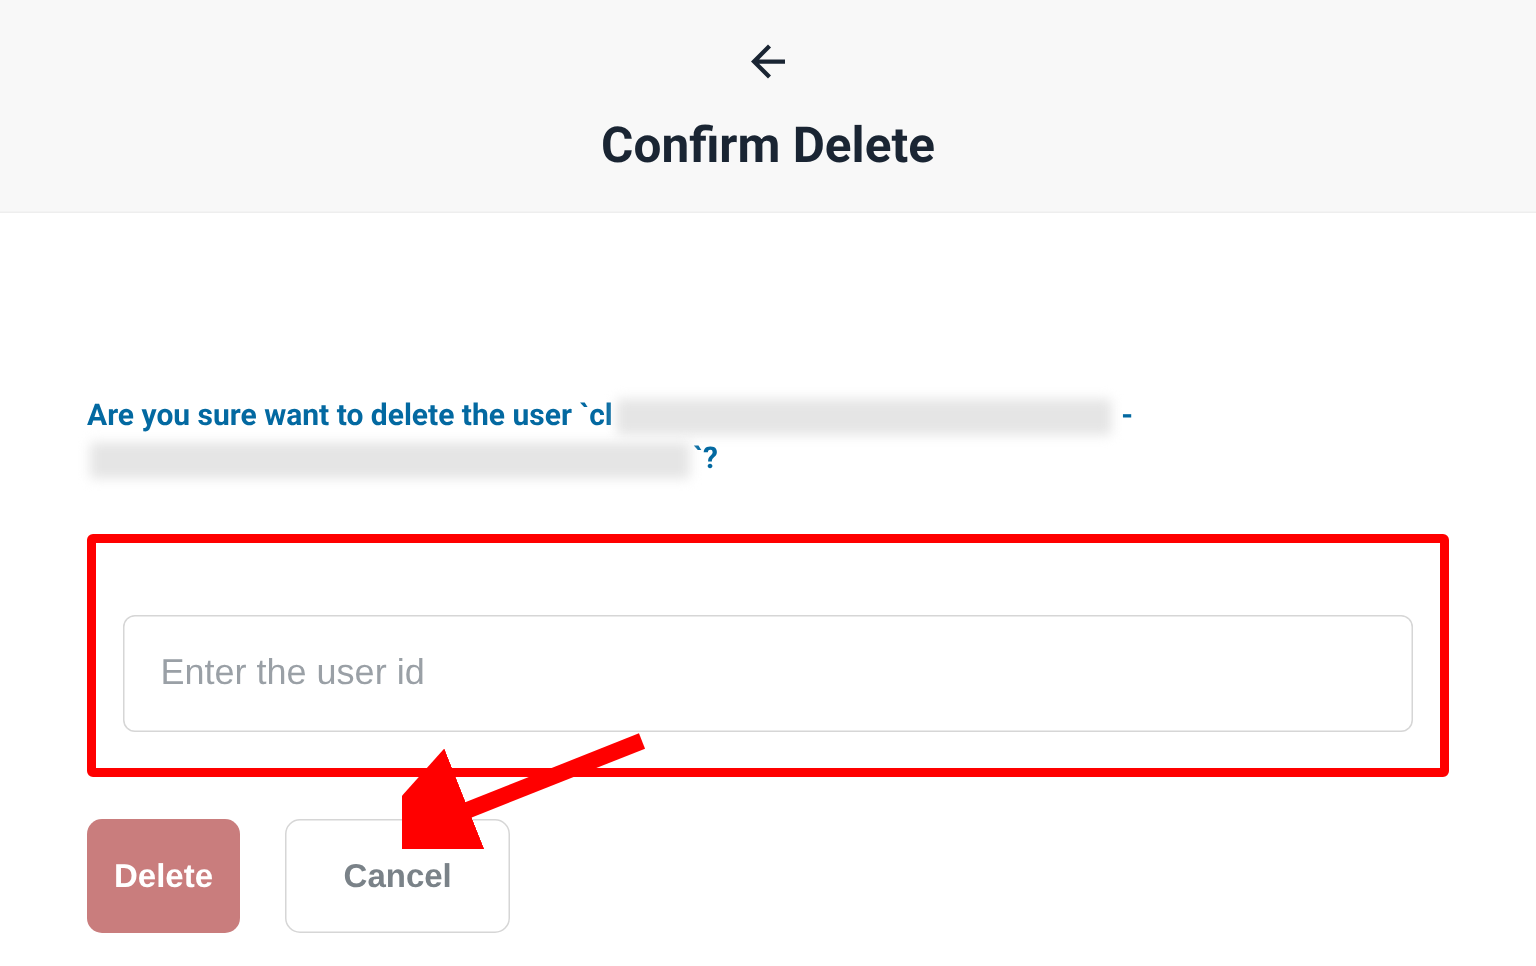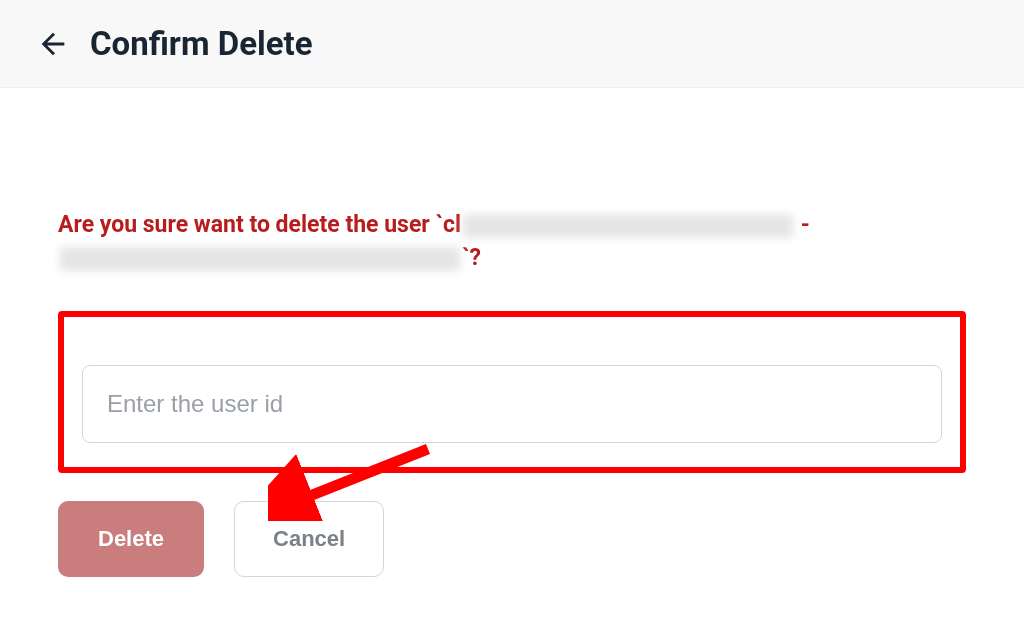--- a/index.html
+++ b/index.html
@@ -10,20 +10,21 @@
       height: 644px;
       overflow: hidden;
     }
     .header {
       background: #f8f8f8;
       border-bottom: 1px solid #eeeeee;
       padding: 24px 36px;
       display: flex;
       align-items: center;
       gap: 20px;
+      flex-direction: column;
     }
     .back-icon {
       display: inline-flex;
       align-items: center;
       justify-content: center;
       cursor: pointer;
     }
     .back-icon svg {
       width: 34px;
       height: 34px;
@@ -31,23 +32,23 @@
     }
     .page-title {
       font-size: 33px;
       font-weight: 700;
       color: #1a2533;
     }
     .main {
       padding: 120px 58px 0;
     }
     .prompt-text {
-      font-size: 23px;
+      font-size: 20px;
       font-weight: 700;
-      color: #b91c1c;
+      color: #0369a1;
       line-height: 1.45;
     }
     .redacted {
       display: inline-block;
       vertical-align: middle;
       height: 24px;
       border-radius: 2px;
       background: #e5e5e5;
       filter: blur(4px);
       margin: 0 2px;
@@ -81,21 +82,21 @@
       margin-top: 28px;
       position: relative;
     }
     .delete-button {
       background: #c97d7d;
       color: #ffffff;
       font-size: 22px;
       font-weight: 600;
       border: none;
       border-radius: 10px;
-      padding: 24px 40px;
+      padding: 24px 18px;
       cursor: pointer;
     }
     .cancel-button {
       background: #ffffff;
       color: #7a8288;
       font-size: 22px;
       font-weight: 600;
       border: 1px solid #d6d6d6;
       border-radius: 10px;
       padding: 24px 38px;

